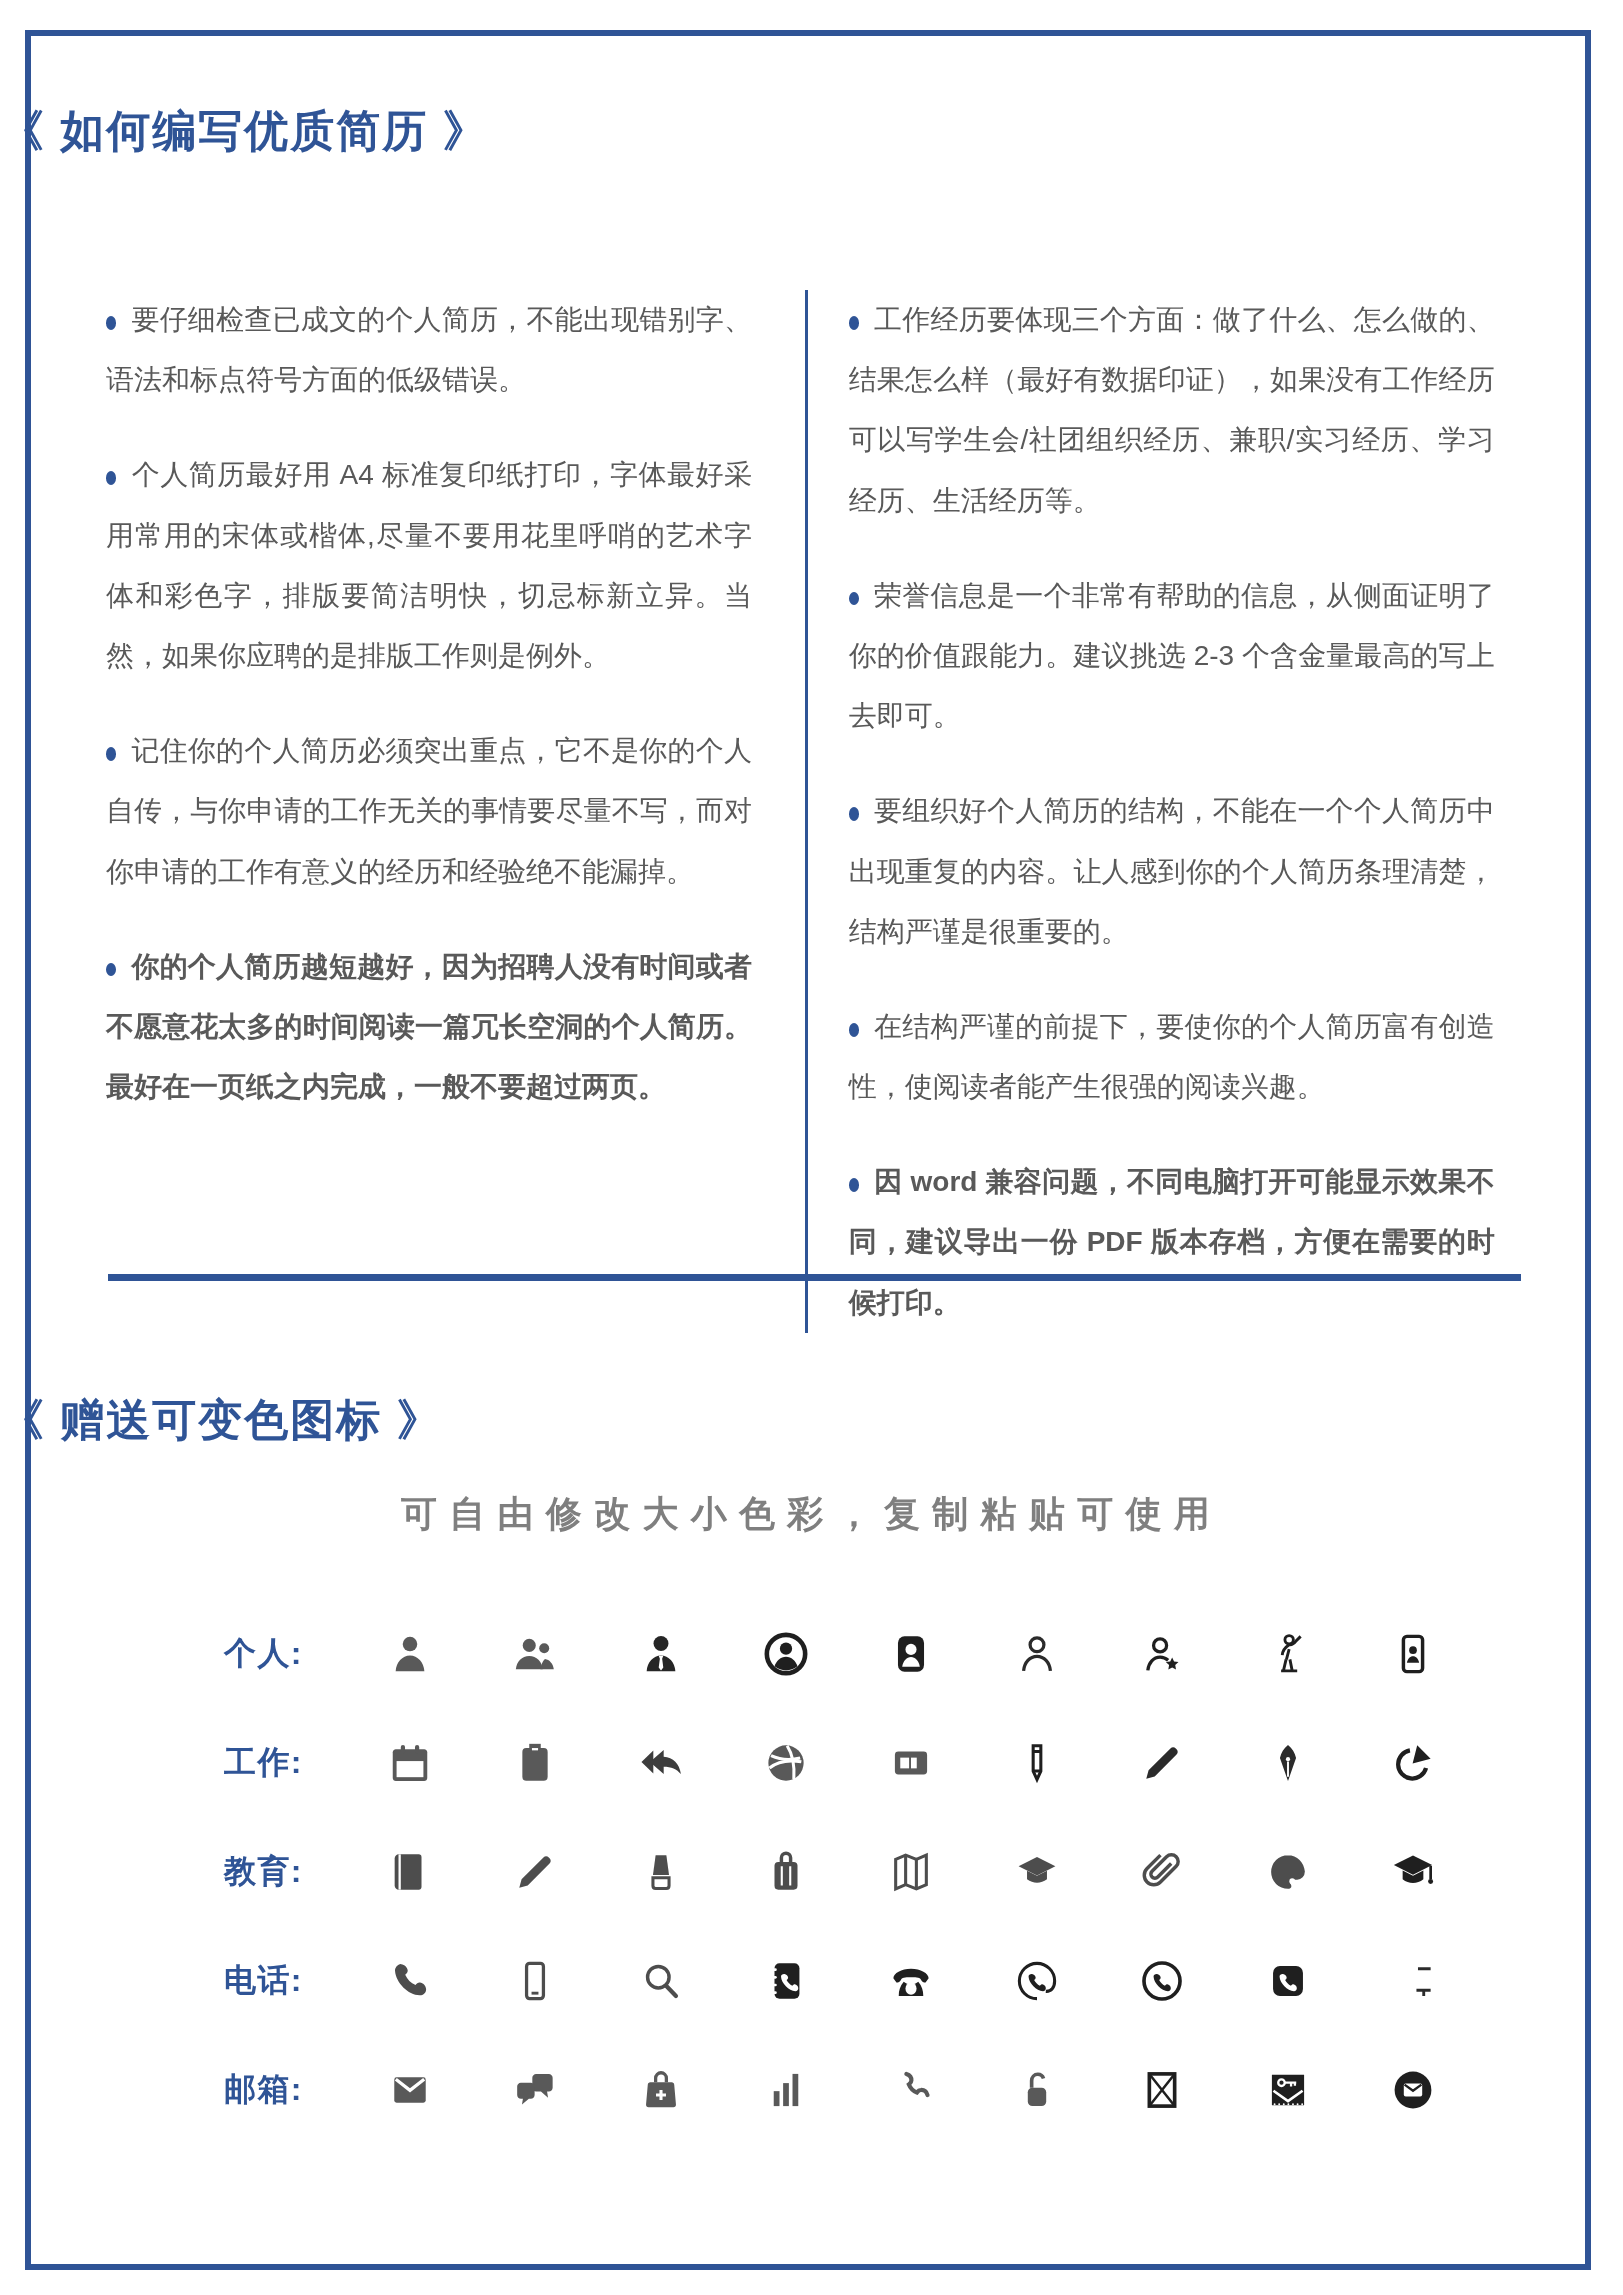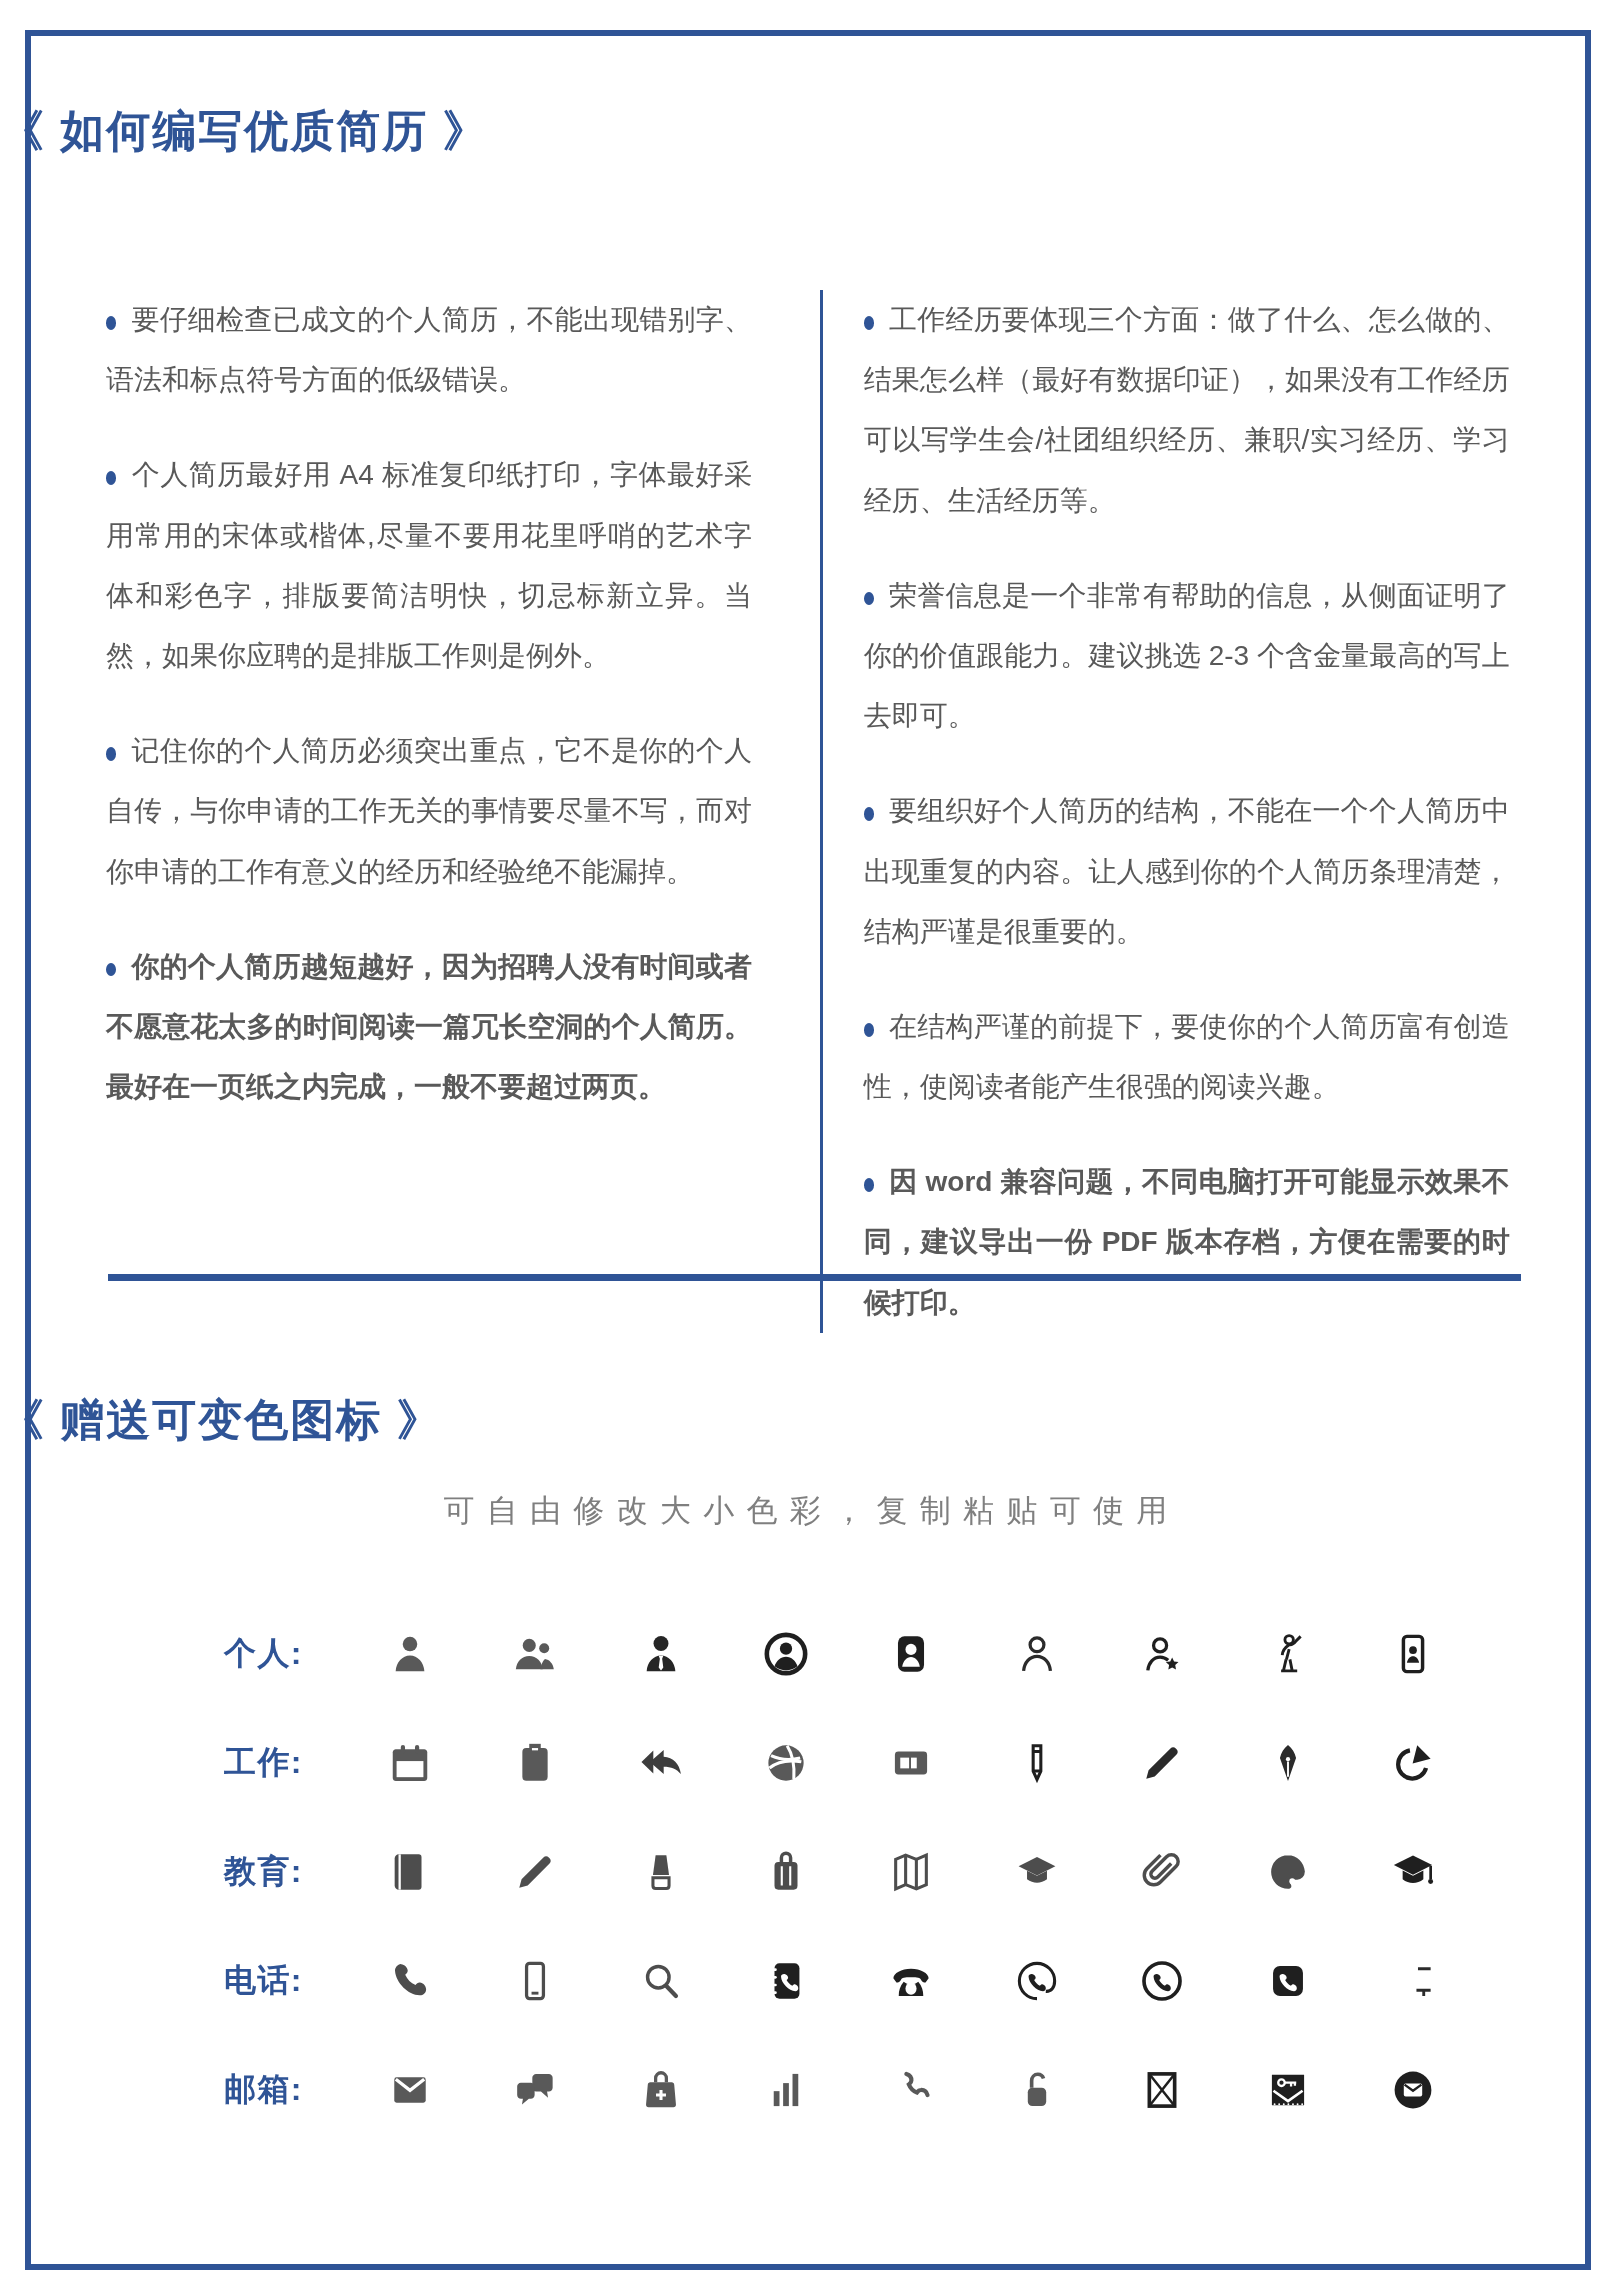--- a/index.html
+++ b/index.html
@@ -5,24 +5,24 @@
   html,body{margin:0;padding:0;}
   body{font-family:"Liberation Sans", sans-serif; background:#ffffff;}
   .page{position:relative; width:1623px; height:2295px; background:#fff; overflow:hidden;}
   .frame{position:absolute; left:25px; top:30px; width:1566px; height:2240px;
          border:6.1px solid #2F5496; box-sizing:border-box;}
   .title{position:absolute; left:0; right:0; text-align:left;
          font-size:44px; font-weight:bold; color:#2F5496; letter-spacing:2px;}
   .title.t1{top:102px;}
   .title.t2{top:1391px;}
   .subtitle{position:absolute; top:1490px; left:0; right:0; text-align:center;
-            font-size:31px; font-weight:normal; color:#7F7F7F; letter-spacing:12.3px;}
+            font-size:36px; font-weight:bold; color:#7F7F7F; letter-spacing:12.3px;}
   .columns{position:absolute; top:290px; left:106px; width:1413px; display:flex;}
   .col{width:646px; box-sizing:content-box;}
-  .col.left{padding-right:68px;}
+  .col.left{padding-right:53px;}
   .col.right{padding-left:41px;}
   .v-divider{width:2.7px; background:#2F5496; flex:0 0 2.7px;}
   .bullet{margin:0 0 35px 0; font-size:28px; color:#595959; line-height:2.15; text-align:justify;}
   .bullet:last-child{margin-bottom:0;font-weight:bold;}
   .dot{display:inline-block; width:10.2px; height:13.6px; border-radius:50%;
        background:#2F5496; margin-right:15px; vertical-align:-0.7px;}
   .h-divider{position:absolute; top:1274px; left:108px; width:1413px; height:6.8px; background:#2F5496;}
   .icon-grid{position:absolute; top:1599px; left:194px; width:1282px;}
   .icon-row{display:grid; grid-template-columns:153px repeat(9,1fr); align-items:center; height:109px;}
   .row-label{font-size:32px; font-weight:bold; color:#2F5496; letter-spacing:1.4px;margin-left:30px;}

